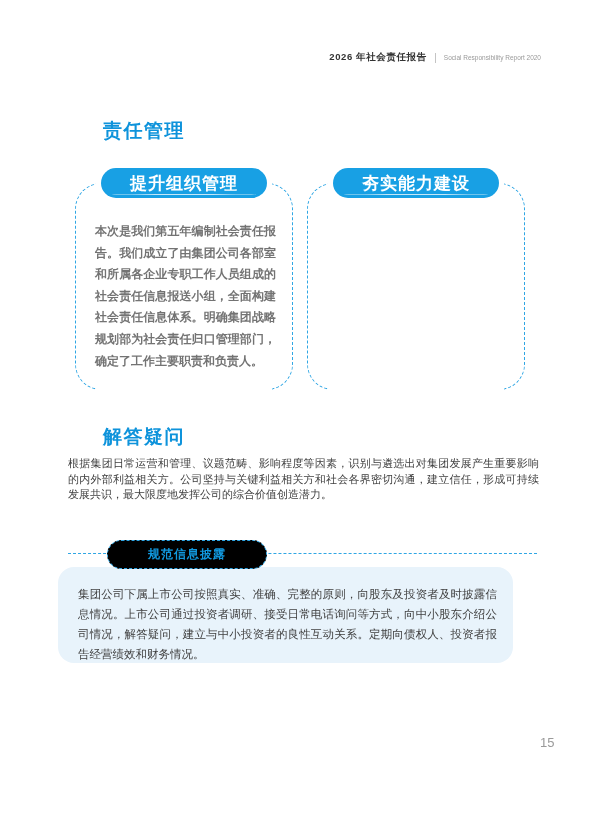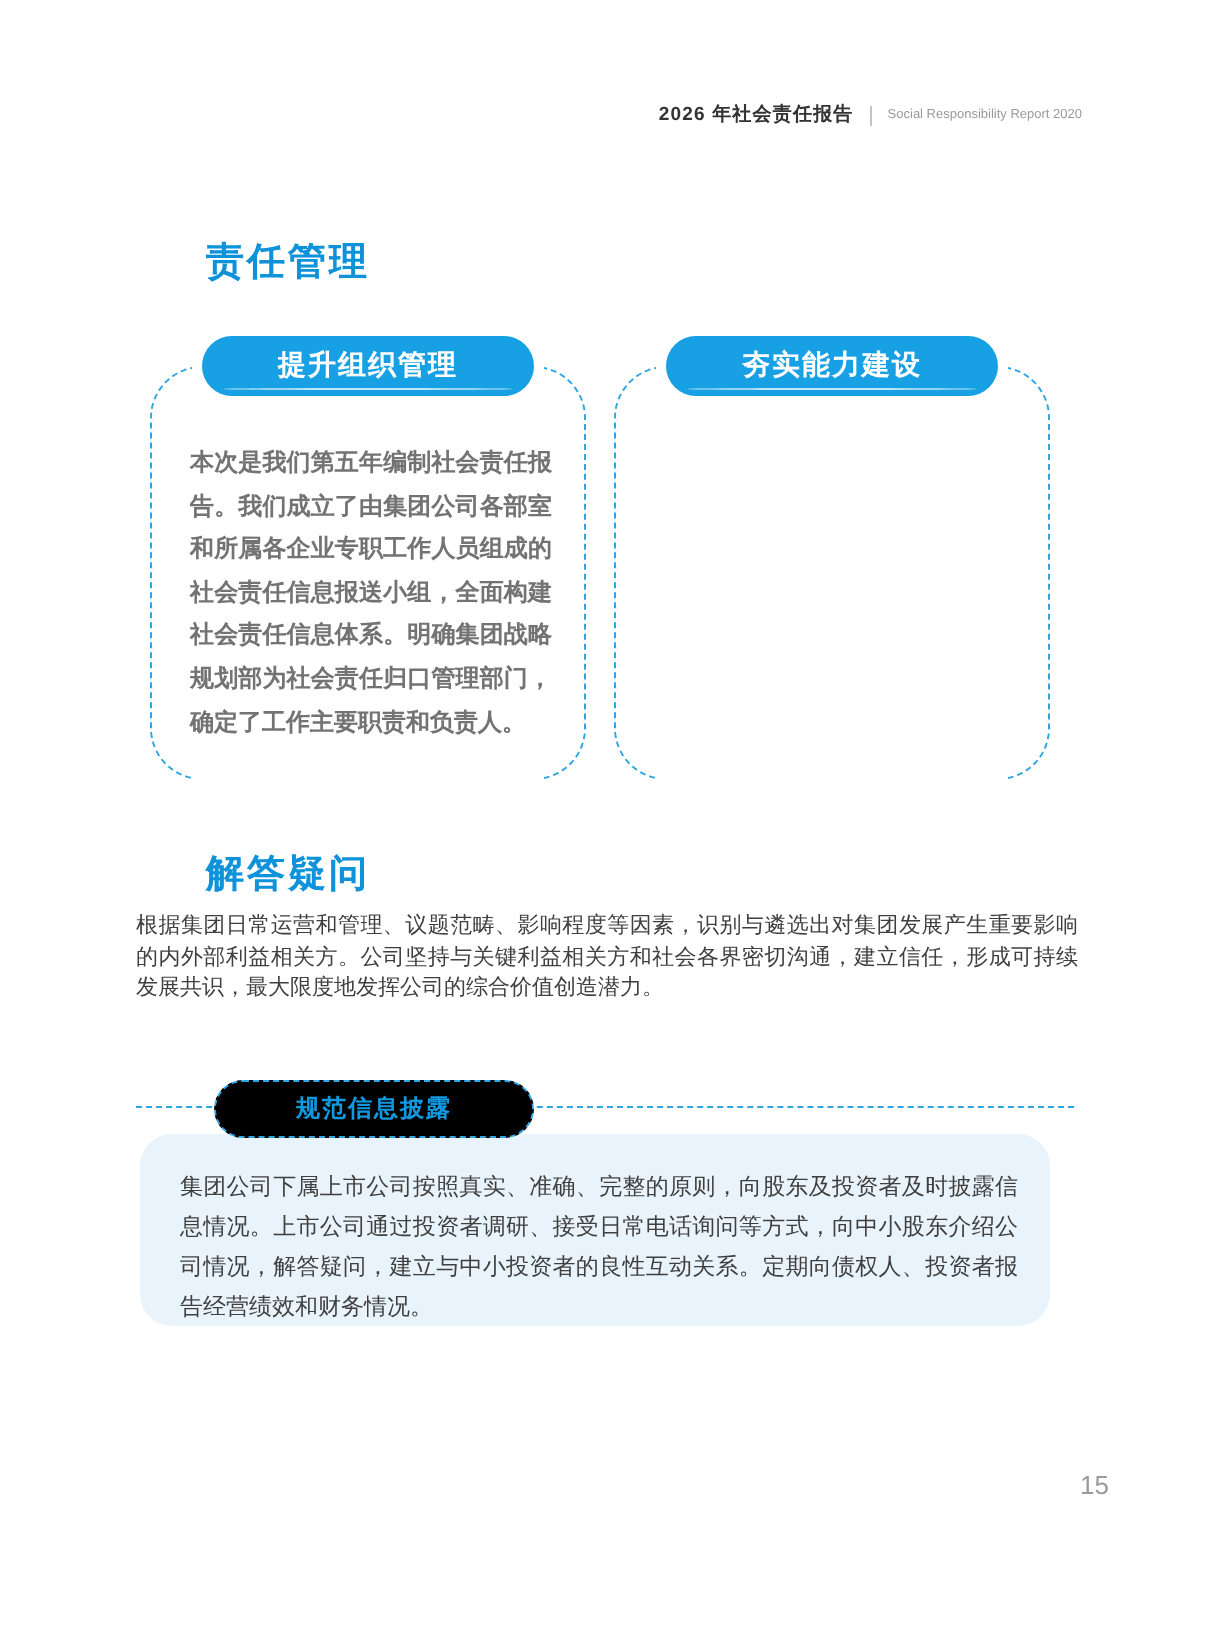--- a/index.html
+++ b/index.html
@@ -32,21 +32,21 @@
   
   .card-frame::before {
     content:""; position:absolute; top:-3px; left:20px; right:20px; height:6px; background:#fff;
   }
   .card-frame::after {
     content:""; position:absolute; bottom:-3px; left:20px; right:20px; height:6px; background:#fff;
   }
   .pill {
     position:absolute; top:-15px; left:50%; transform:translateX(-50%);
     width:166px; height:30px; background:#18a0e4; border-radius:15px;
-    color:#fff; font-size:14px; font-weight:bold; letter-spacing:1px;
+    color:#fff; font-size:17px; font-weight:bold; letter-spacing:1px;
     display:flex; align-items:center; justify-content:center; z-index:2; white-space:nowrap;
   }
   .pill::after {
     content:""; position:absolute; left:10px; right:10px; bottom:3px;
     border-bottom:1px dashed rgba(255,255,255,.75); border-radius:50%;
   }
   .card-body {
     position:absolute; top:38px; left:20px; right:17px;
     font-size:12px; line-height:21.6px; color:#737373;
     text-align:justify; text-justify:inter-ideograph;font-weight:bold;
@@ -64,21 +64,21 @@
     position:absolute; left:68px; right:66px; top:553px; height:0;
     border-top:1.6px dashed #2fa6e4; z-index:1;
   }
   .disclosure-pill {
     position:absolute; left:107px; top:540px; width:160px; height:29px;
     background:#000000; border:1.6px dashed #2fa6e4; border-radius:15px;
     color:#1199df; font-size:12px; font-weight:bold; letter-spacing:1px;
     display:flex; align-items:center; justify-content:center; z-index:2; white-space:nowrap;
   }
   .disclosure-box {
-    position:absolute; left:70px; top:567px; width:455px; height:96px;
+    position:absolute; left:58px; top:567px; width:455px; height:96px;
     background:#e8f3fb; border-radius:16px; z-index:0;
   }
   .disclosure-body {
     position:absolute; top:17px; left:20px; right:16px;
     font-size:11.5px; line-height:20px; color:#3f3f3f;
     text-align:justify; text-justify:inter-ideograph;
   }
 
   
   .page-number { position:absolute; left:540px; top:735px; font-size:13px; color:#9a9a9a; }

